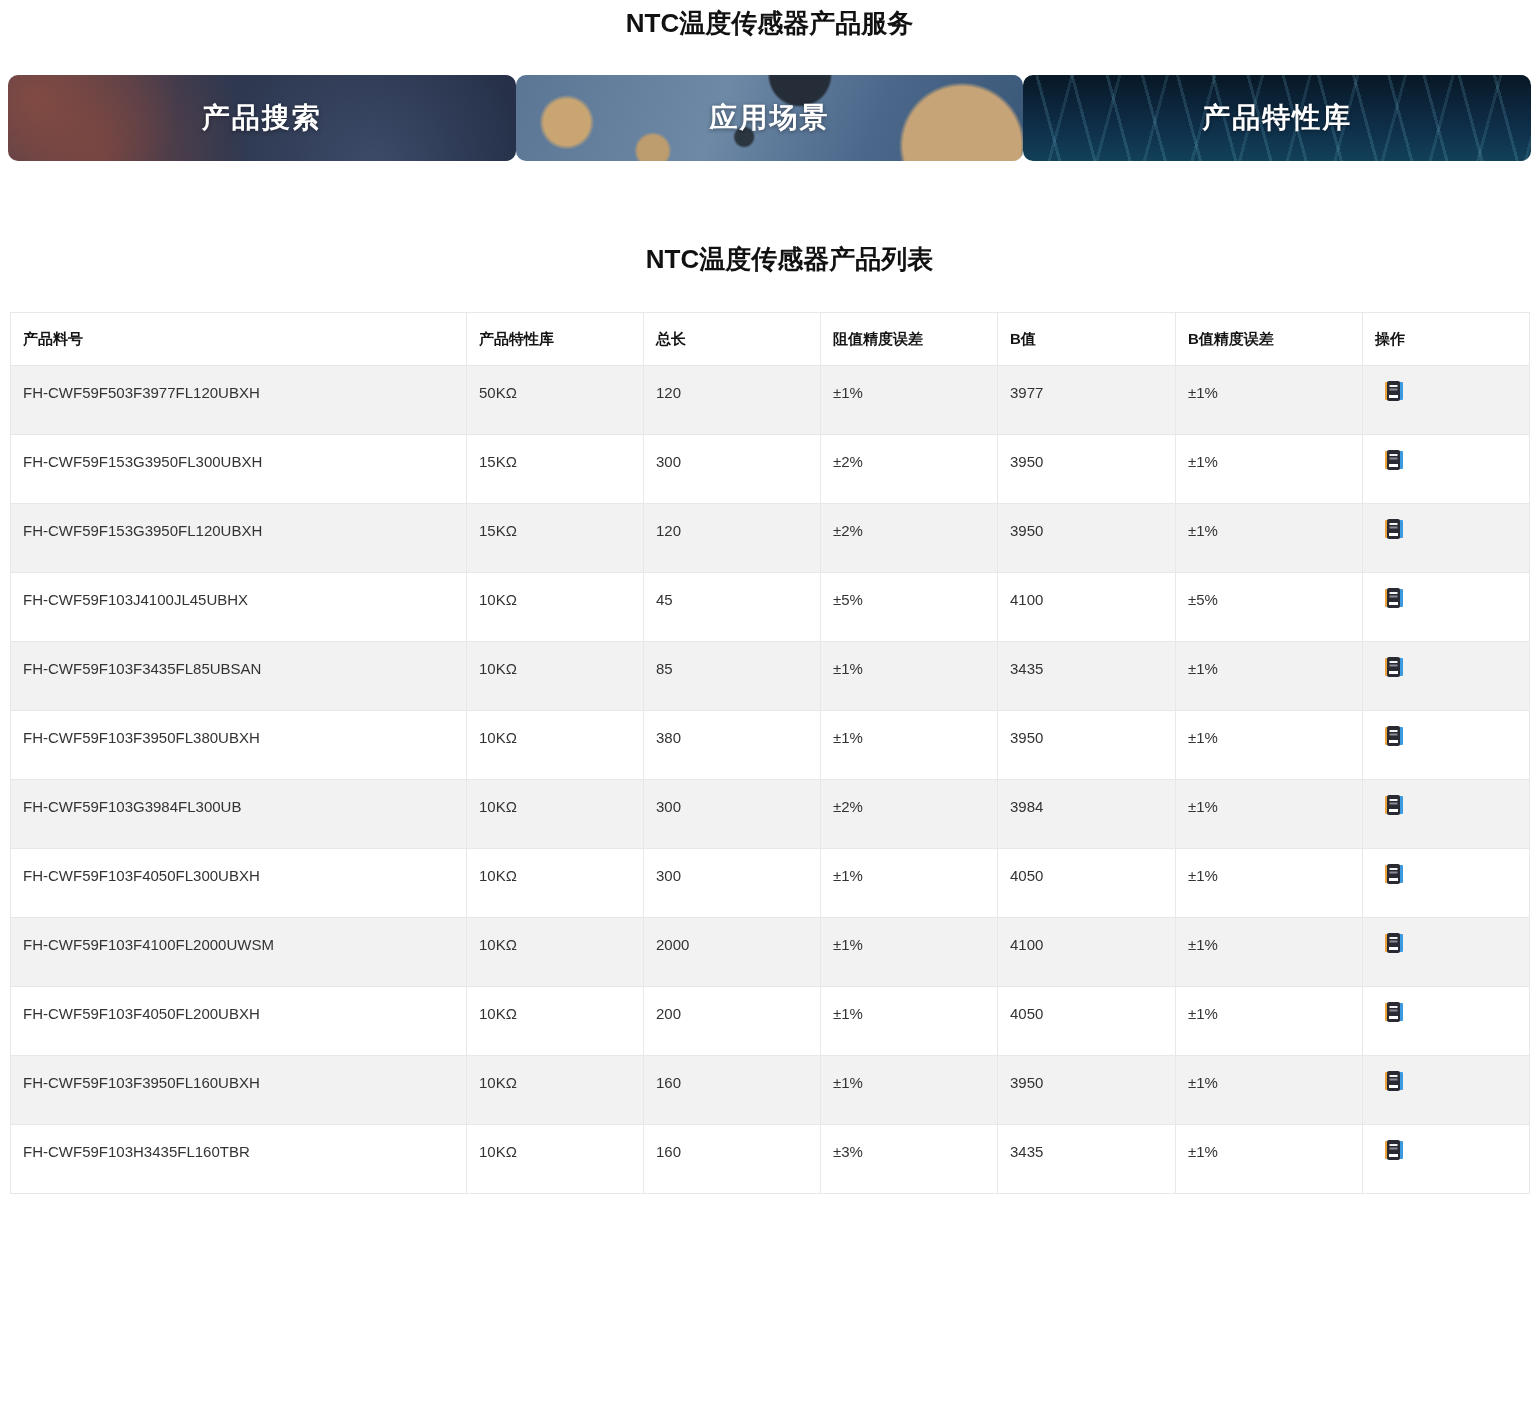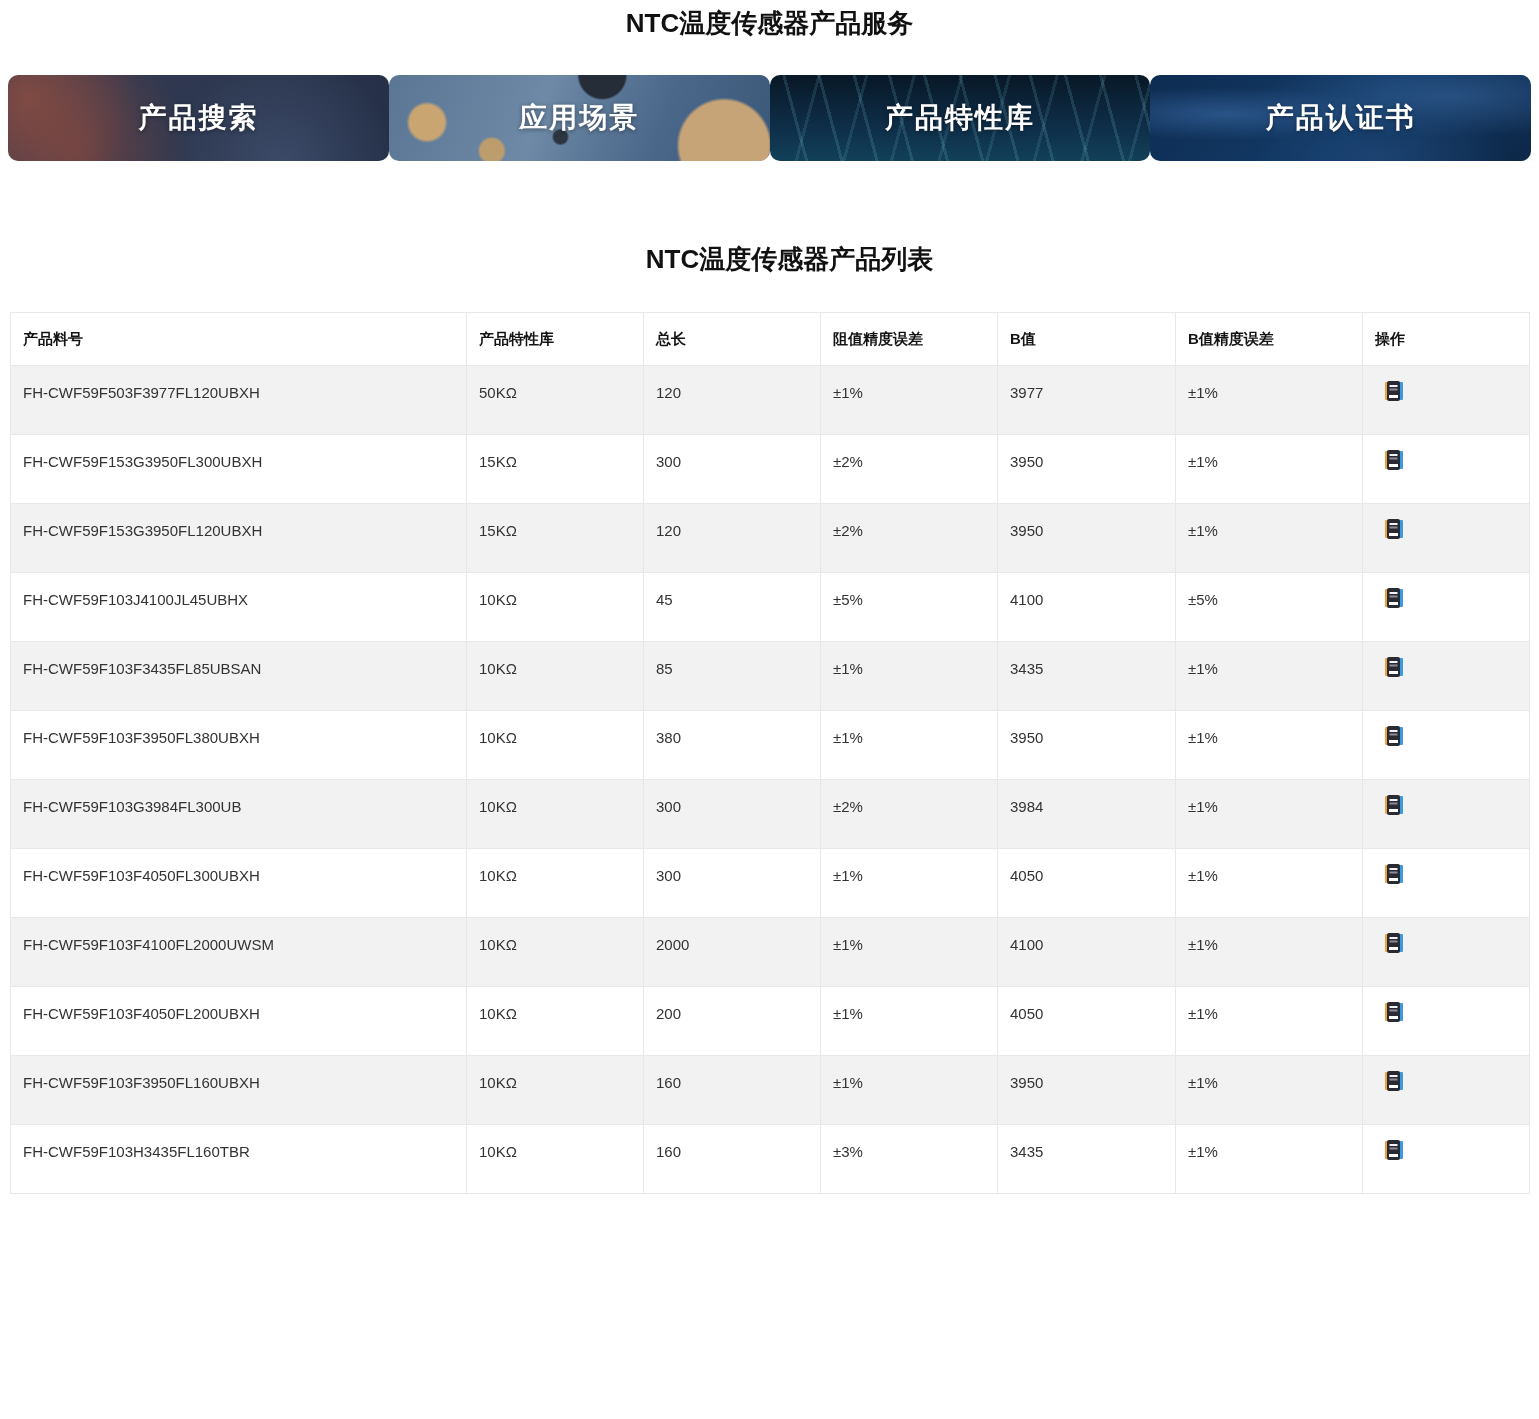--- a/index.html
+++ b/index.html
@@ -123,23 +123,20 @@
 
   <div class="banner-row" id="banners">
       <div class="banner banner-0">
         <span class="banner-label">产品搜索</span>
       </div>
       <div class="banner banner-1">
         <span class="banner-label">应用场景</span>
       </div>
       <div class="banner banner-2">
         <span class="banner-label">产品特性库</span>
-      </div>
-      <div class="banner banner-3">
-        <span class="banner-label">产品认证书</span>
       </div>
     </div>
 
   <h2>NTC温度传感器产品列表</h2>
 
   <div class="table-wrap">
     <table>
       <colgroup>
         <col style="width:456px">
           <col style="width:177px">

